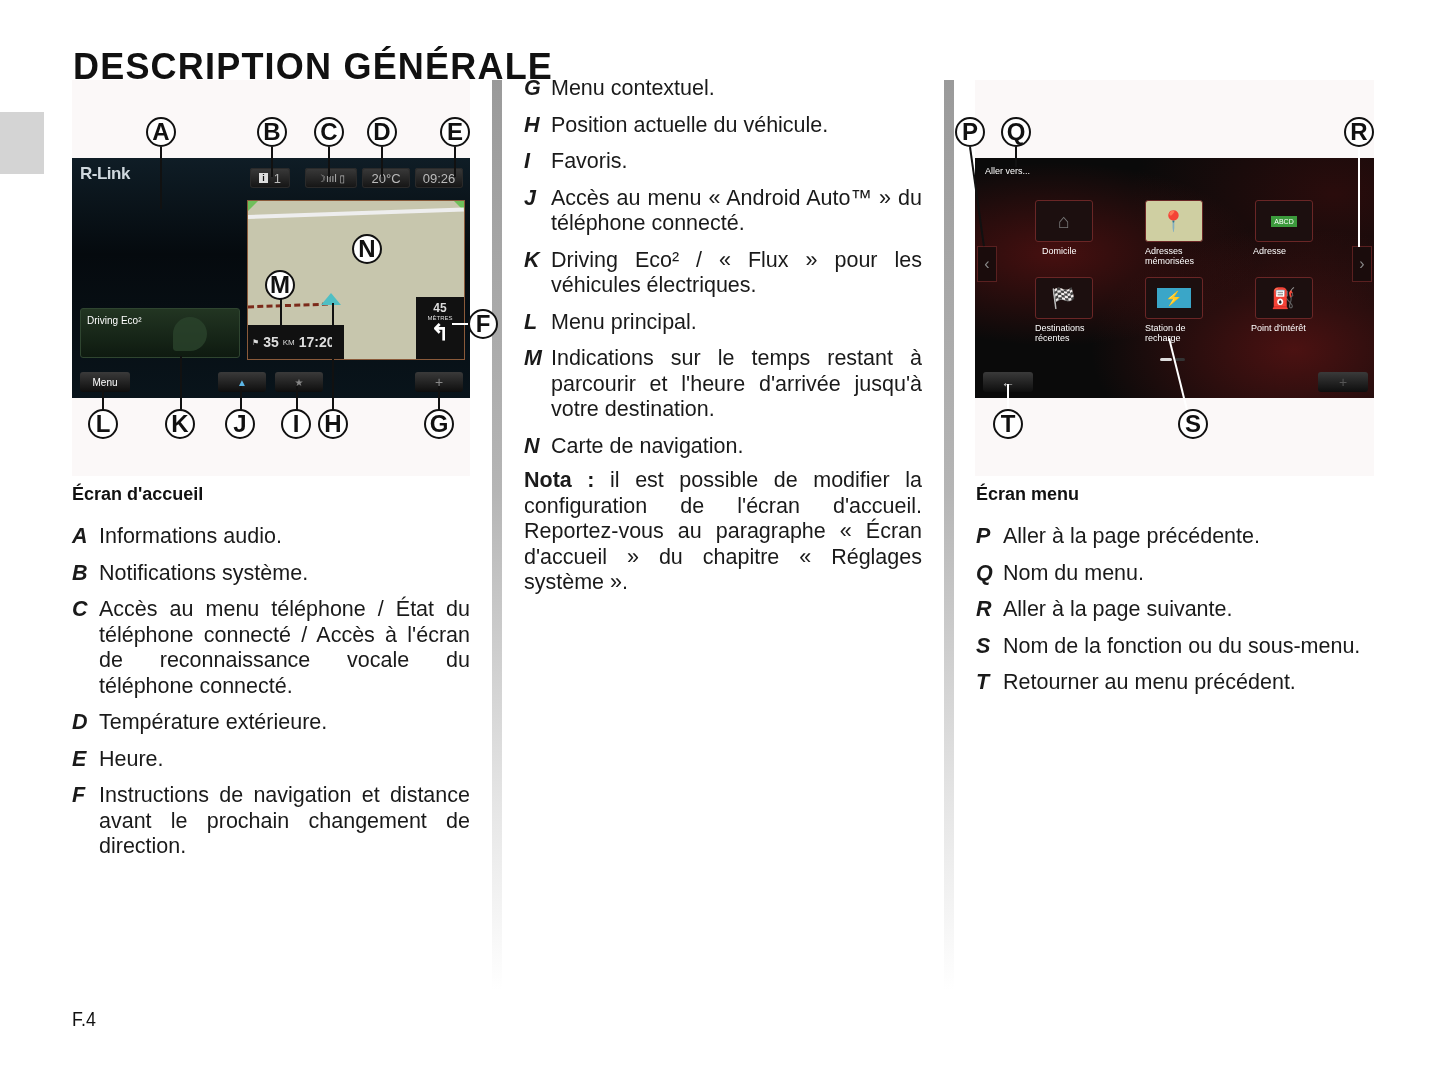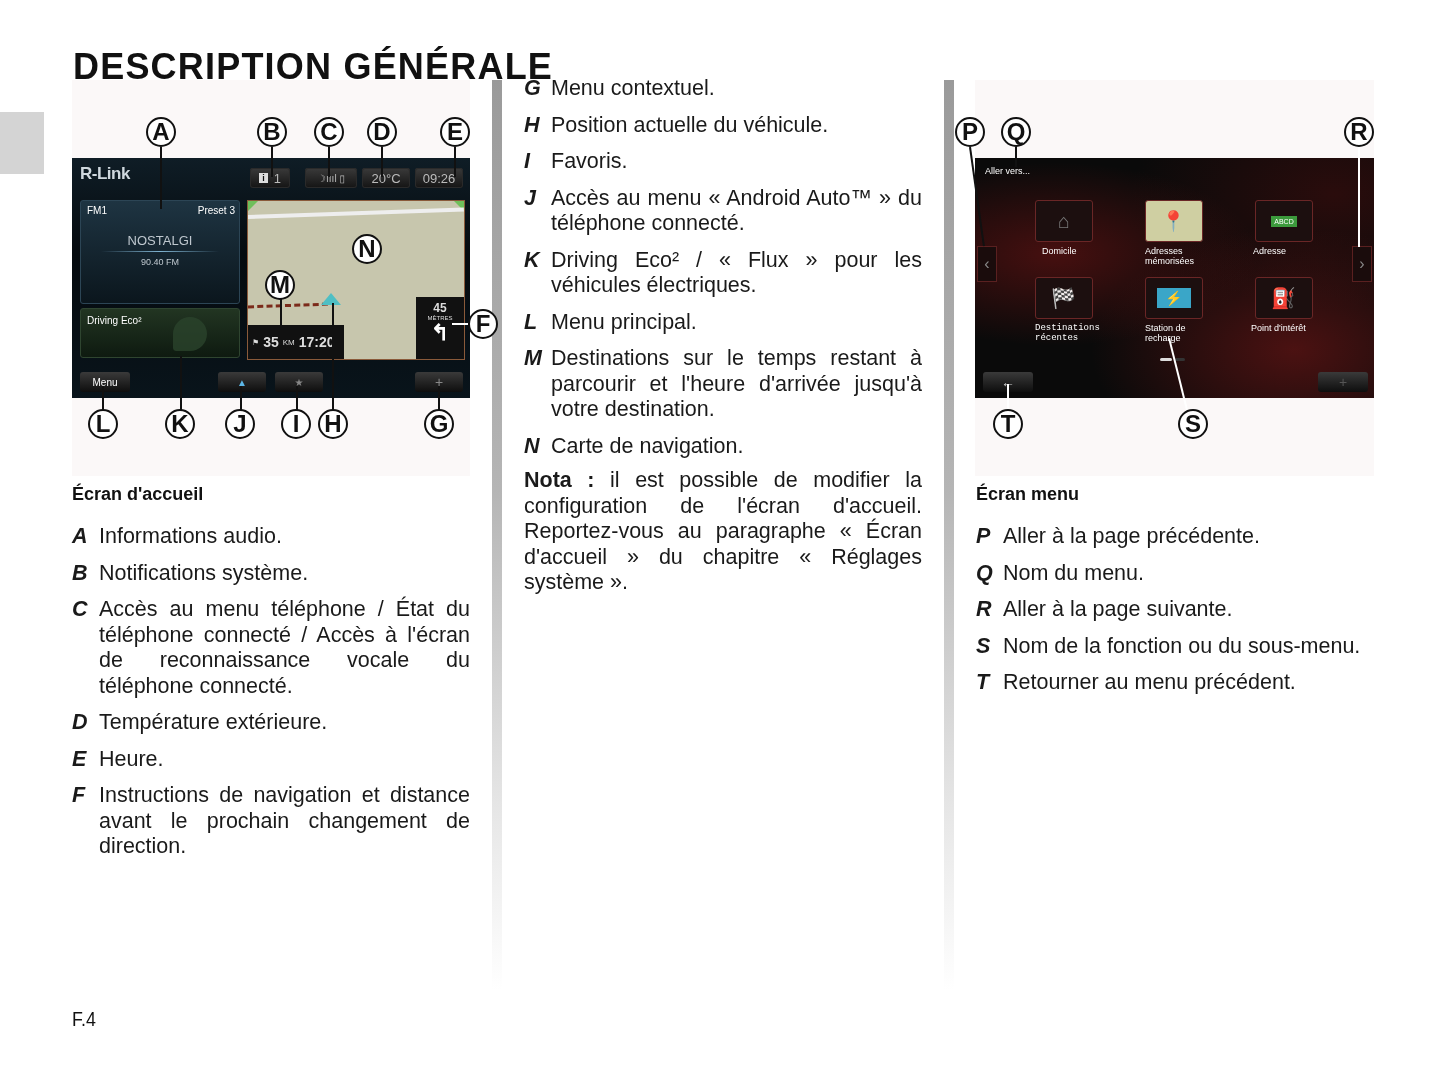--- a/index.html
+++ b/index.html
@@ -104,27 +104,20 @@
   <div class="status-pill" style="left:178px;width:40px;">
     <span style="background:#ddd;color:#111;font-size:9px;font-weight:bold;padding:0 3px;margin-right:6px;">i</span>
     <span>1</span>
   </div>
   <div class="status-pill" style="left:233px;width:52px;font-size:10px;">
     <span>☽ıııl ▯</span>
   </div>
   <div class="status-pill" style="left:290px;width:48px;">20°C</div>
   <div class="status-pill" style="left:343px;width:48px;">09:26</div>
 
-  <div class="audio-panel">
-    <div class="audio-band">FM1</div>
-    <div class="audio-preset">Preset 3</div>
-    <div class="audio-station">NOSTALGI</div>
-    <div class="audio-line"></div>
-    <div class="audio-freq">90.40 FM</div>
-  </div>
 
   <div class="eco-panel">
     <div class="eco-label">Driving Eco²</div>
     <div class="eco-leaf"></div>
   </div>
 
   <div class="map-panel">
     <div class="map-corner-tl"></div>
     <div class="map-corner-tr"></div>
     <div class="map-road"></div>
@@ -196,21 +189,21 @@
     <div class="menu-tile-label" style="width:60px;">Adresses mémorisées</div>
   </div>
   <div class="menu-tile" style="left:280px;top:42px;">
     <div class="menu-tile-icon" style="font-size:7px;color:#fff;">
       <span style="background:#3c9a3c;padding:2px 3px;">ABCD</span>
     </div>
     <div class="menu-tile-label" style="margin-left:-2px;">Adresse</div>
   </div>
   <div class="menu-tile" style="left:60px;top:119px;">
     <div class="menu-tile-icon">🏁</div>
-    <div class="menu-tile-label" style="width:70px;font-family:Liberation Mono, monospace;">Destinations récentes</div>
+    <div class="menu-tile-label" style="width:70px;">Destinations récentes</div>
   </div>
   <div class="menu-tile" style="left:170px;top:119px;">
     <div class="menu-tile-icon" style="color:#fff;">
       <span style="background:#3aa6c8;padding:2px 8px;font-size:14px;">⚡</span>
     </div>
     <div class="menu-tile-label" style="width:55px;">Station de recharge</div>
   </div>
   <div class="menu-tile" style="left:280px;top:119px;">
     <div class="menu-tile-icon" style="color:#4a86c8;">⛽</div>
     <div class="menu-tile-label" style="margin-left:-4px;width:80px;">Point d'intérêt</div>
@@ -282,21 +275,21 @@
   <li>
       <span class="legend-letter">K</span>
       <span class="legend-text">Driving Eco² / « Flux » pour les véhicules électriques.</span>
     </li>
   <li>
       <span class="legend-letter">L</span>
       <span class="legend-text">Menu principal.</span>
     </li>
   <li>
       <span class="legend-letter">M</span>
-      <span class="legend-text">Destinations sur le temps restant à parcourir et l'heure d'arrivée jusqu'à votre destination.</span>
+      <span class="legend-text">Indications sur le temps restant à parcourir et l'heure d'arrivée jusqu'à votre destination.</span>
     </li>
   <li>
       <span class="legend-letter">N</span>
       <span class="legend-text">Carte de navigation.</span>
     </li>
 </ul>
 <p class="nota" style="left:524px;top:468px;width:398px;margin:0;"><b>Nota :</b><span> il est possible de modifier la configuration de l'écran d'accueil. Reportez-vous au paragraphe « Écran d'accueil » du chapitre « Réglages système ».</span></p>
 
 <h2 class="section-heading" style="left:976px;top:484px;margin:0;text-align:right;">Écran menu</h2>
 <ul class="legend-list" style="left:976px;top:524px;width:398px;">

